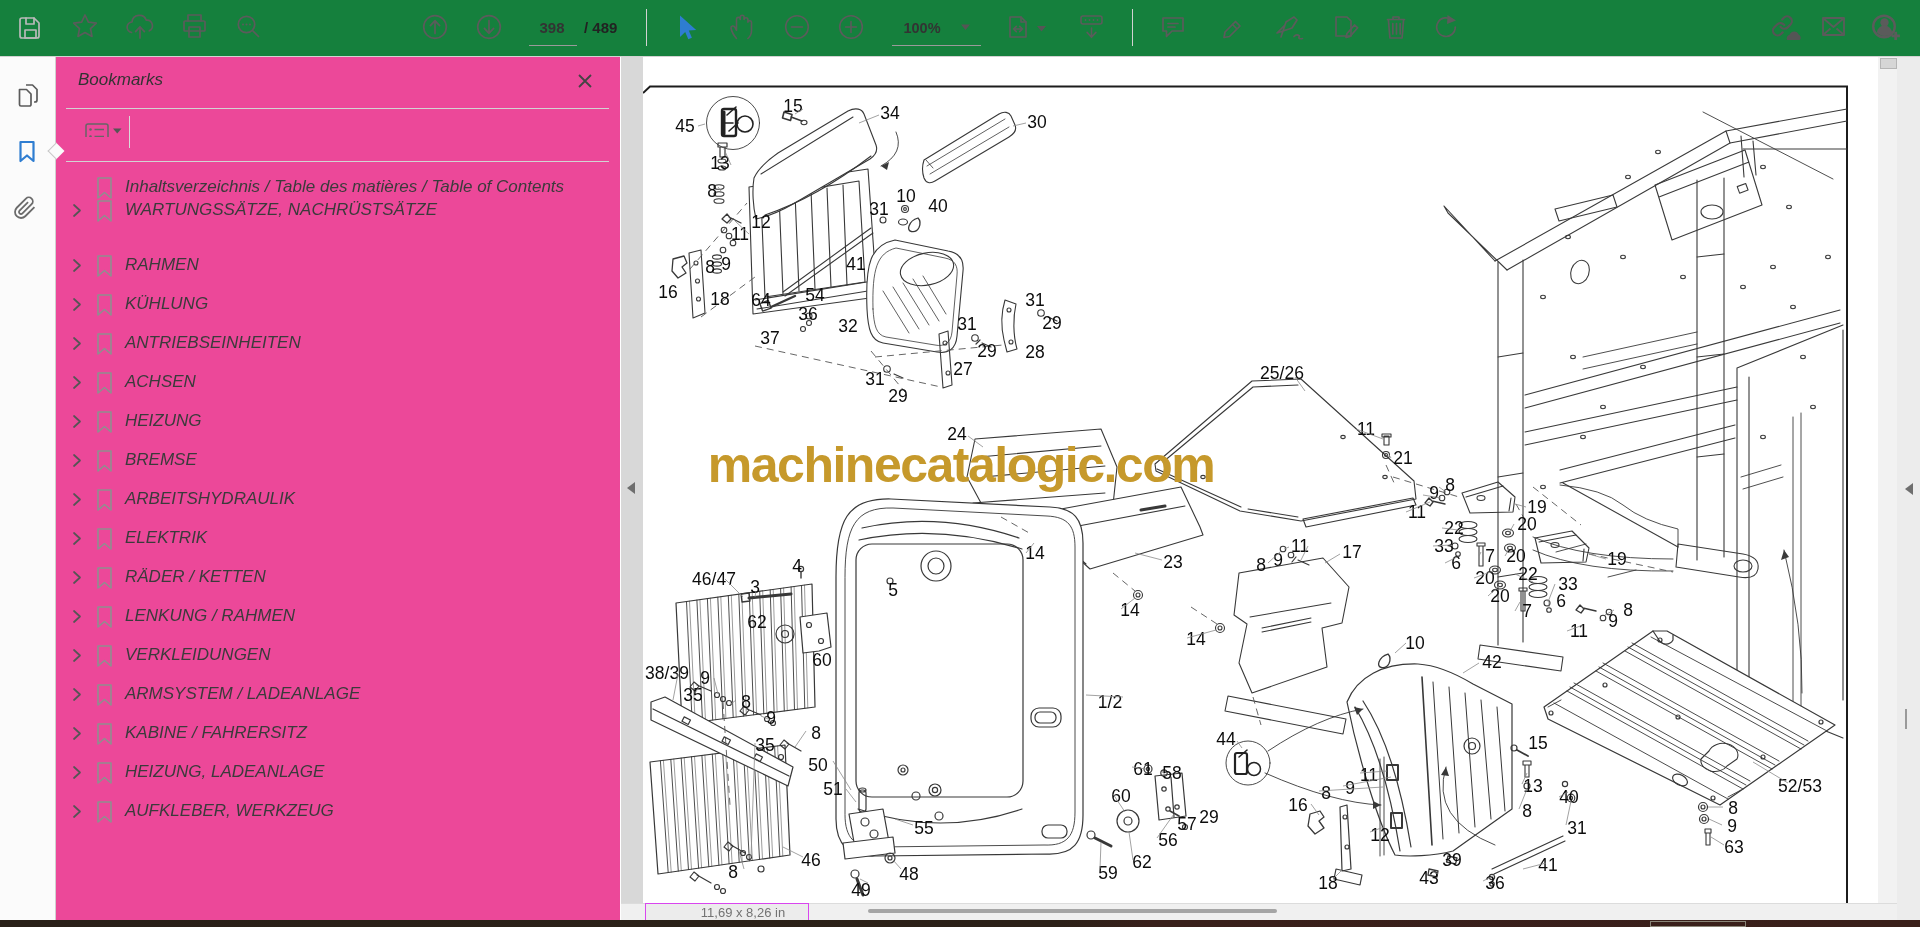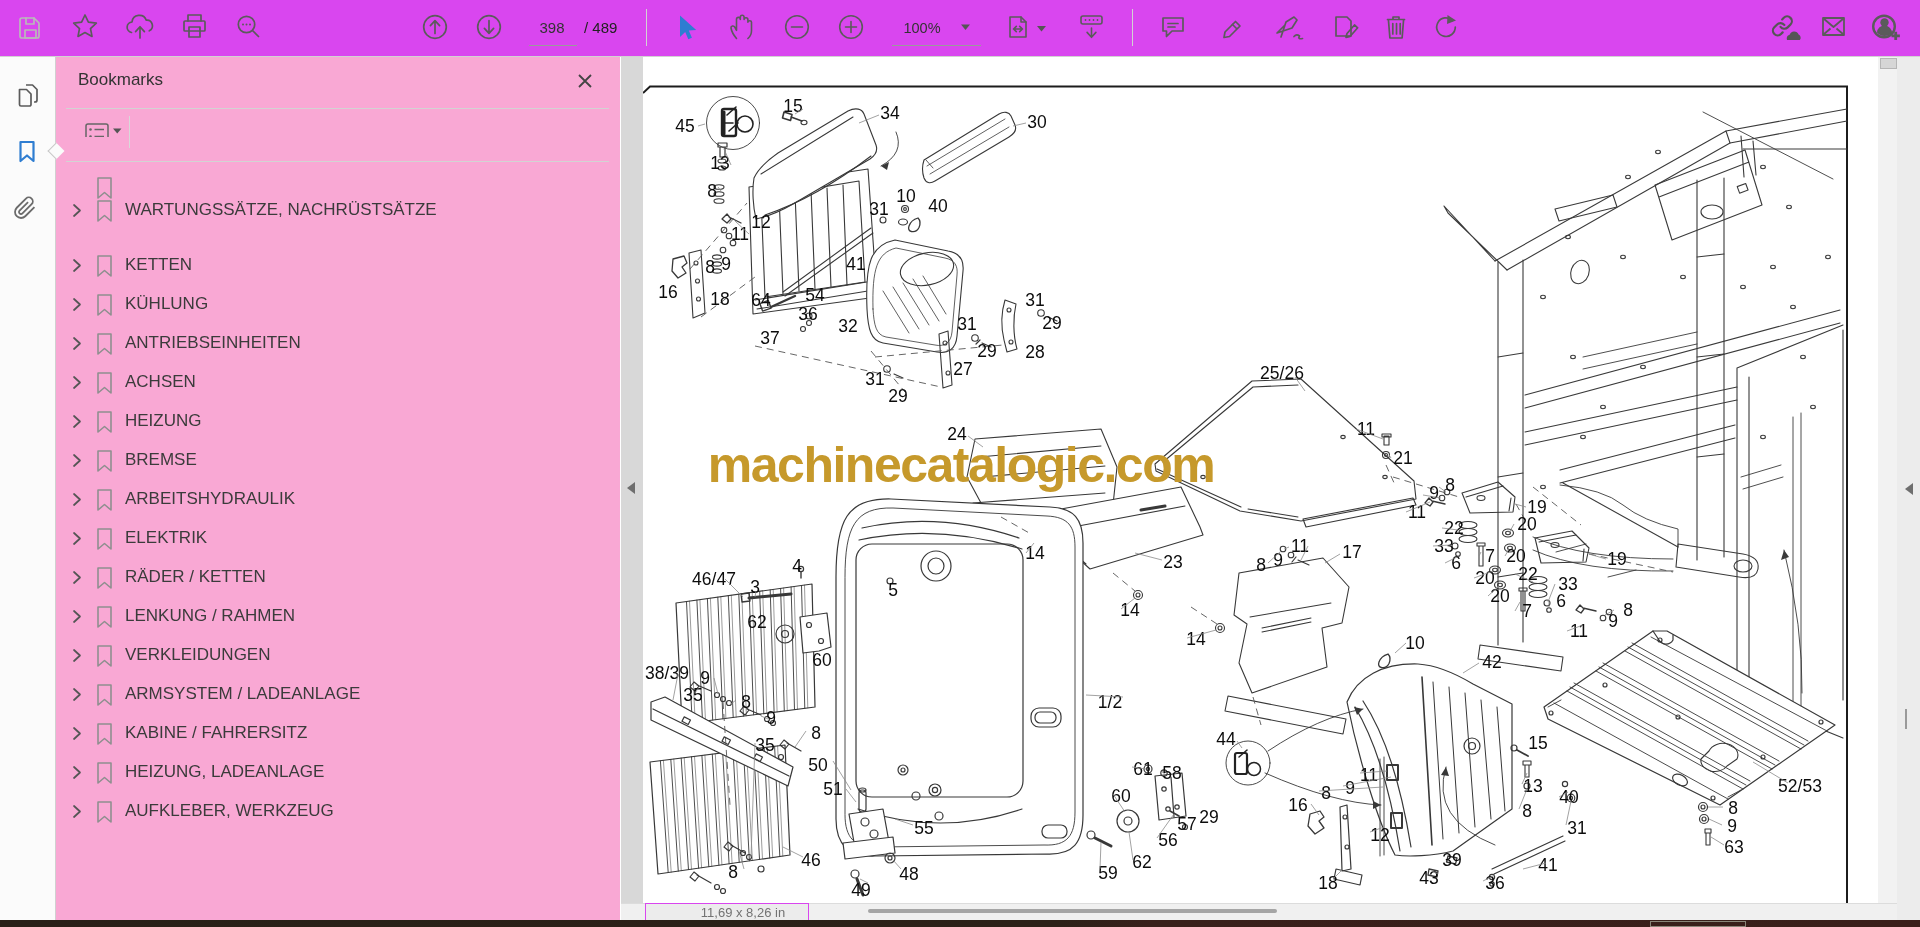--- a/index.html
+++ b/index.html
@@ -1,21 +1,21 @@
 <!DOCTYPE html>
 <html><head>
 <meta charset="utf-8">
 <style>
   html,body{margin:0;padding:0;width:1920px;height:927px;overflow:hidden;
     font-family:"Liberation Sans",sans-serif;background:#ffffff;}
-  #toolbar{position:absolute;left:0;top:0;width:1920px;height:56px;background:#d946ef;
-    border-bottom:1px solid #d2d2d2;z-index:30;}
+  #toolbar{position:absolute;left:0;top:0;width:1920px;height:56px;background:#15803d;
+    border-bottom:1px solid #d2d2d2;z-index:30;font-weight:bold;}
   #rail{position:absolute;left:0;top:57px;width:55px;height:863px;background:#fbfbfb;
     border-right:1px solid #d0d0d0;z-index:25;}
-  #panel{position:absolute;left:56px;top:57px;width:564px;height:863px;background:#f9a8d4;z-index:20;}
+  #panel{position:absolute;left:56px;top:57px;width:564px;height:863px;background:#ec4899;z-index:20;font-style:italic;}
   #panel .sep{position:absolute;left:10px;width:543px;height:1px;background:#d3d3d3;}
   #ptitle{position:absolute;left:22px;top:13px;font-size:17px;color:#333;}
   .bmrow{position:absolute;left:0;height:39px;width:560px;}
   .bmtxt{position:absolute;left:69px;top:9px;font-size:17px;color:#3b3b3b;white-space:nowrap;}
   #doc{position:absolute;left:621px;top:57px;width:1299px;height:846px;background:#d8d8d8;z-index:5;}
   #page{position:absolute;left:643px;top:57px;width:1235px;height:846px;background:#ffffff;z-index:6;}
   #statusbar{position:absolute;left:621px;top:903px;width:1299px;height:17px;background:#f0f0f0;
     border-top:1px solid #dcdcdc;z-index:26;}
   #sizebox{position:absolute;left:24px;top:-1px;width:130px;height:18px;background:#ececec;
     border:1px solid #d946ef;font-size:13px;color:#737373;text-align:center;line-height:17px;padding-left:32px;}
@@ -142,34 +142,35 @@
     <path d="M57,71.5 h8.5 l-4.25,5 z" fill="#555"></path>
   </svg>
   <div class="sep" style="top:51px"></div>
   <div style="position:absolute;left:72.5px;top:59px;width:1px;height:32px;background:#d9d9d9"></div>
   <div class="sep" style="top:104px"></div>
   <div id="bmlist">
     <div class="bmrow" style="top:111px">
       <svg width="60" height="39">
           <path class="bmk" d="M42,10 h13 v20 l-6.5,-5.5 -6.5,5.5 z" fill="none" stroke="#8f8f8f" stroke-width="1.6" stroke-linejoin="round"></path>
         </svg>
+      <div class="bmtxt">Inhaltsverzeichnis / Table des matières / Table of Contents</div>
     </div>
     <div class="bmrow" style="top:134px">
       <svg width="60" height="39">
           <path d="M18,14 l6,5.5 -6,5.5" fill="none" stroke="#555" stroke-width="1.7" stroke-linecap="round" stroke-linejoin="round"></path>
           <path d="M42,10 h13 v20 l-6.5,-5.5 -6.5,5.5 z" fill="none" stroke="#8f8f8f" stroke-width="1.6" stroke-linejoin="round"></path>
         </svg>
       <div class="bmtxt">WARTUNGSSÄTZE, NACHRÜSTSÄTZE</div>
     </div>
     <div class="bmrow" style="top:189px">
       <svg width="60" height="39">
           <path d="M18,14 l6,5.5 -6,5.5" fill="none" stroke="#555" stroke-width="1.7" stroke-linecap="round" stroke-linejoin="round"></path>
           <path d="M42,10 h13 v20 l-6.5,-5.5 -6.5,5.5 z" fill="none" stroke="#8f8f8f" stroke-width="1.6" stroke-linejoin="round"></path>
         </svg>
-      <div class="bmtxt">KETTEN</div>
+      <div class="bmtxt">RAHMEN</div>
     </div>
     <div class="bmrow" style="top:228px">
       <svg width="60" height="39">
           <path d="M18,14 l6,5.5 -6,5.5" fill="none" stroke="#555" stroke-width="1.7" stroke-linecap="round" stroke-linejoin="round"></path>
           <path d="M42,10 h13 v20 l-6.5,-5.5 -6.5,5.5 z" fill="none" stroke="#8f8f8f" stroke-width="1.6" stroke-linejoin="round"></path>
         </svg>
       <div class="bmtxt">KÜHLUNG</div>
     </div>
     <div class="bmrow" style="top:267px">
       <svg width="60" height="39">

